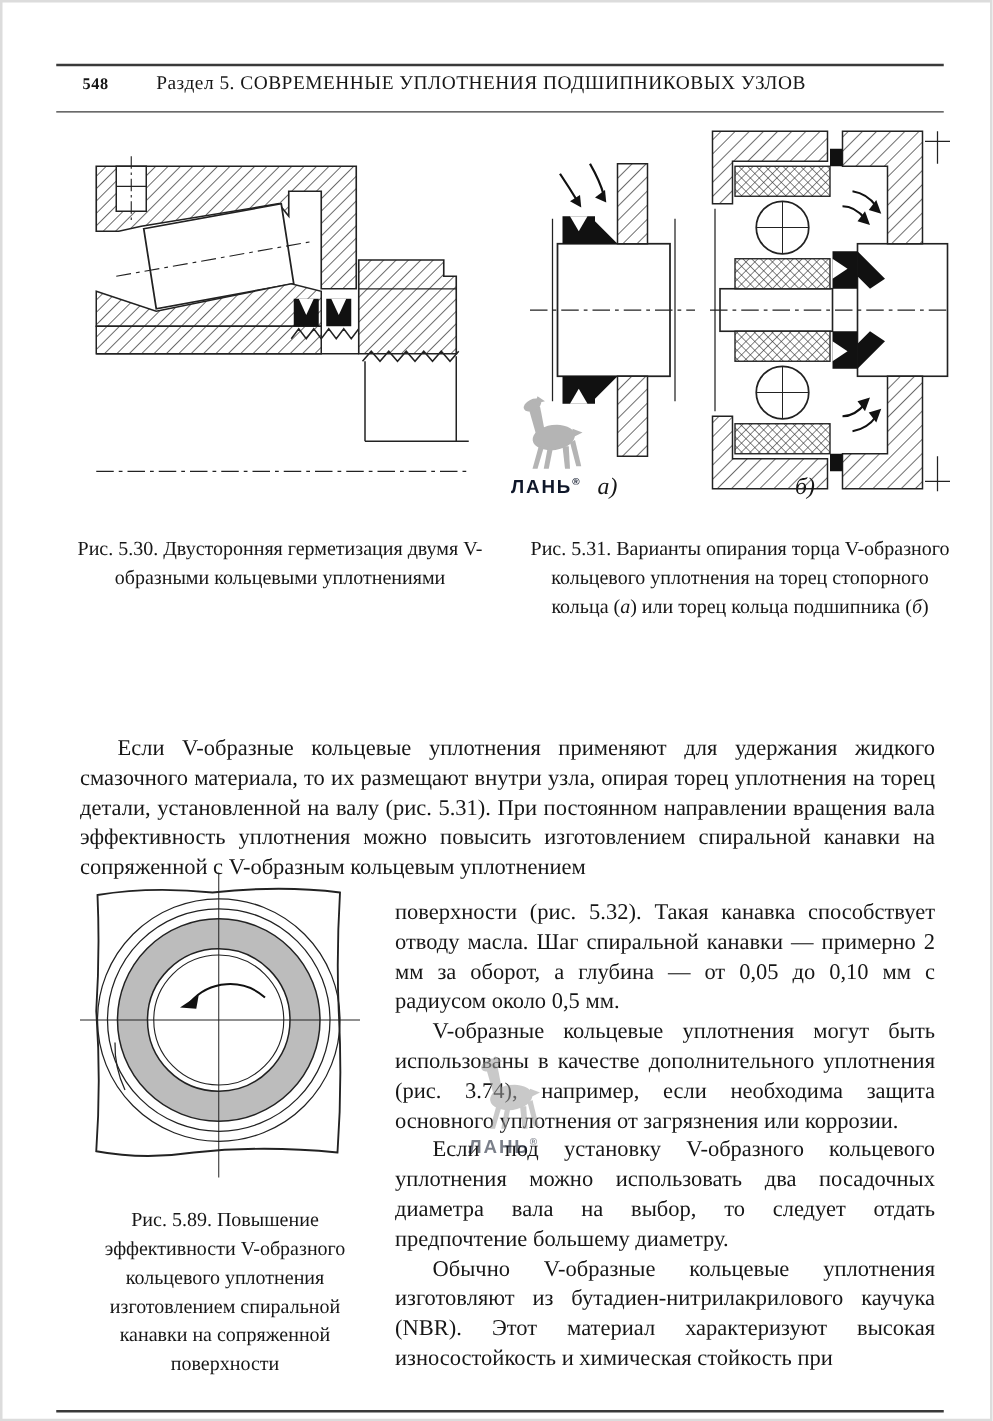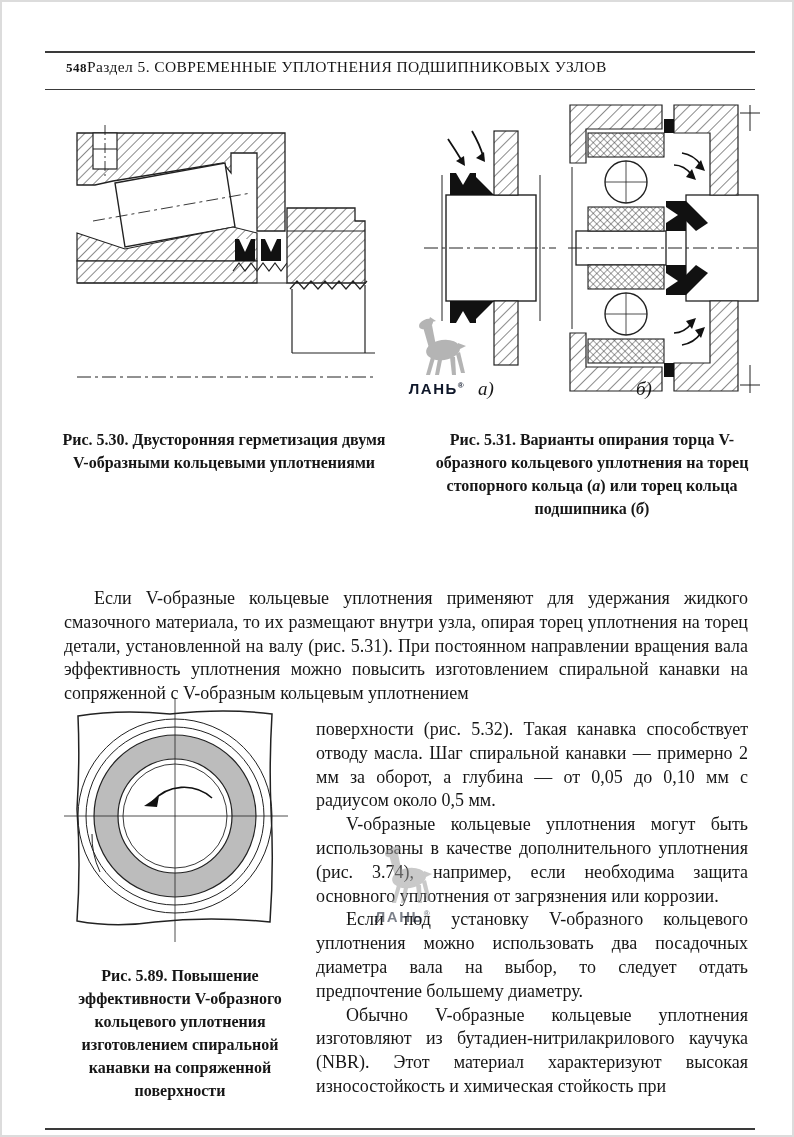--- a/index.html
+++ b/index.html
@@ -4,23 +4,23 @@
 <style>
   html,body{margin:0;padding:0;}
   body{
     width:794px;height:1137px;position:relative;background:#ffffff;
     font-family:"Liberation Serif","DejaVu Serif",serif;color:#161616;
     overflow:hidden;box-shadow:inset 0 0 0 2px #dcdcdc;
   }
   .rule{position:absolute;background:#3a3a3a;}
   .hdr{position:absolute;left:66px;top:58px;width:690px;white-space:nowrap;}
   .hdr .num{font-weight:bold;font-size:13px;letter-spacing:.5px;}
-  .hdr .ttl{font-size:15.5px;letter-spacing:.4px;}
+  .hdr .ttl{font-size:15.5px;letter-spacing:.4px;margin-left:38px;}
   .figbox{position:absolute;}
-  .cap{position:absolute;font-weight:bold;font-size:16px;line-height:23px;text-align:center;}
+  .cap{position:absolute;font-weight:normal;font-size:16px;line-height:23px;text-align:center;}
   .cap .it{font-style:italic;}
   .bodytext{font-size:18px;line-height:23.8px;text-align:justify;margin-top:24px;}
   .para1{position:absolute;left:64px;top:563px;width:684px;}
   .ind{text-indent:30px;}
   .wrapzone{position:absolute;left:60px;top:694px;width:688px;display:flex;}
   .leftcol{width:248px;flex:0 0 248px;}
   .rightcol{flex:1;padding-left:8px;}
   .rightcol p{margin:0;}
   .fig532caption{margin-top:16px;padding:0 4px;}
   .wm{position:absolute;color:#0f172a;text-align:center;pointer-events:none;}

